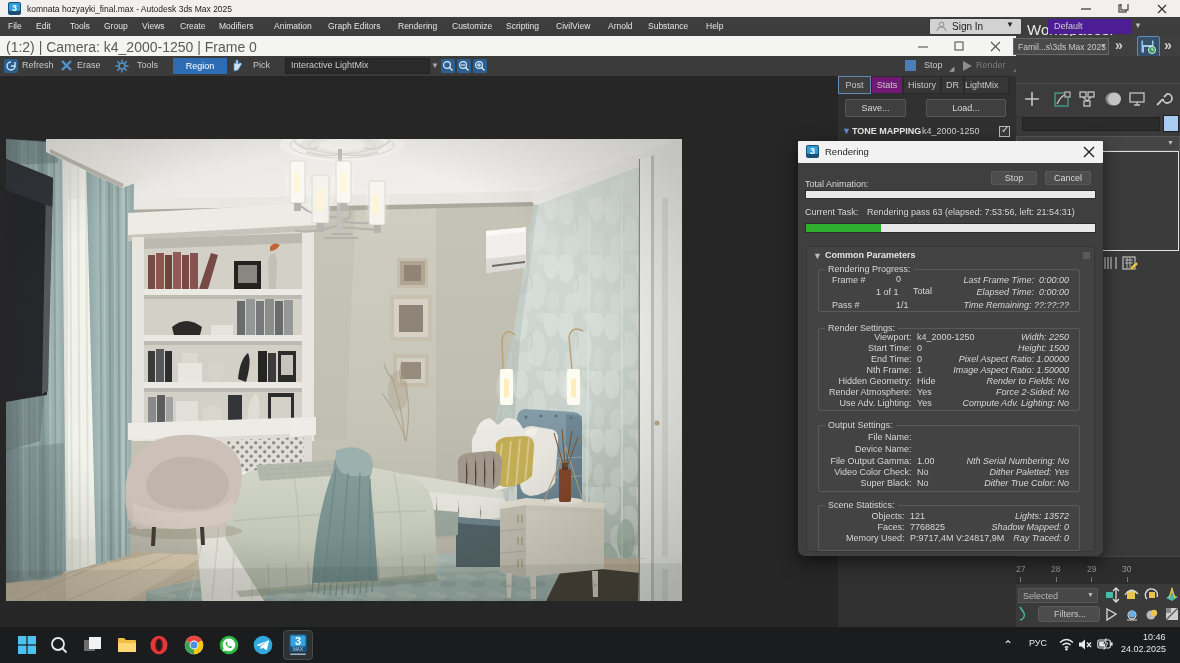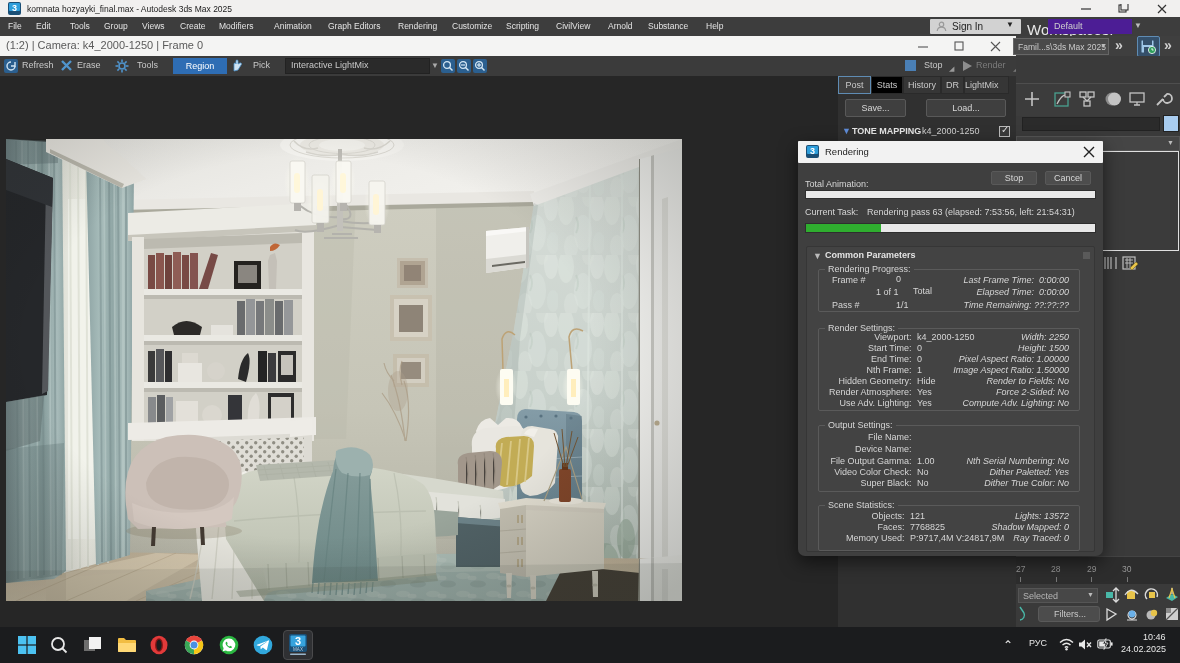--- a/index.html
+++ b/index.html
@@ -7,21 +7,21 @@
     font-family:"Liberation Sans", sans-serif; }
   .abs { position:absolute; }
   #stage { position:relative; width:1180px; height:663px; }
   
   #titlebar { left:0; top:0; width:1180px; height:17px; background:#f1f0ef; color:#1b1b1b;
     font-size:8.5px; }
   #titlebar .txt { position:absolute; left:27px; top:3.5px; }
   #menubar { left:0; top:17px; width:1180px; height:19px; background:#3d3d3d; }
   #menubar span { position:absolute; top:4px; color:#e4e4e4; font-size:8.5px; }
   
-  #vfbtitle { left:0; top:36px; width:1016px; height:20px; background:#f4f4f3; color:#5a5a5a; font-size:11px; }
+  #vfbtitle { left:0; top:36px; width:1016px; height:20px; background:#f4f4f3; color:#5a5a5a; font-size:14px; }
   #vfbtoolbar { left:0; top:56px; width:1016px; height:20px; background:#3b3b3b; color:#c9c9c9; font-size:9px; }
   #vfbcanvas { left:0; top:76px; width:1016px; height:551px; background:#262626; }
   #sidebar { left:838px; top:76px; width:178px; height:551px; background:#303030; }
   #cmdpanel { left:1016px; top:36px; width:164px; height:591px; background:#3a3a3a; }
   
   #dlg { left:798px; top:141px; width:305px; height:415px; background:#3f3f3f;
     border-radius:0 0 7px 7px; box-shadow:0 6px 18px rgba(0,0,0,0.55); font-size:9px; color:#d6d6d6; white-space:nowrap; }
   #dlgtitle { left:0px; top:0px; width:305px; height:22px; background:#f2f2f2; color:#1e1e1e; border-radius:1px; }
   .btn { position:absolute; background:#4d4d4d; border:1px solid #595959; border-radius:2px;
     color:#d8d8d8; font-size:9px; text-align:center; }
@@ -158,21 +158,21 @@
     <span class="abs" style="left:976px;top:4px;color:#7c7c7c">Render</span>
     <span class="abs" style="left:1013px;top:9px;color:#777;font-size:7px">◢</span>
   </div>
 
   <div class="abs" id="vfbcanvas"></div>
 
   <div class="abs" id="sidebar">
 
     <div class="abs" style="left:0;top:0;width:171px;height:18px;font-size:9px;color:#c9c9c9">
       <div class="abs" style="left:0;top:0;width:33px;height:18px;background:#3e3e3e;border:1px solid #5f8cb4;text-align:center;line-height:16px">Post</div>
-      <div class="abs" style="left:33px;top:0;width:32px;height:18px;background:#000000;border:1px solid #2a2a2a;text-align:center;line-height:16px">Stats</div>
+      <div class="abs" style="left:33px;top:0;width:32px;height:18px;background:#701a75;border:1px solid #2a2a2a;text-align:center;line-height:16px">Stats</div>
       <div class="abs" style="left:65px;top:0;width:38px;height:18px;background:#363636;border:1px solid #2a2a2a;text-align:center;line-height:16px">History</div>
       <div class="abs" style="left:103px;top:0;width:23px;height:18px;background:#363636;border:1px solid #2a2a2a;text-align:center;line-height:16px">DR</div>
       <div class="abs" style="left:126px;top:0;width:45px;height:18px;background:#363636;border:1px solid #2a2a2a;text-align:left;line-height:16px">LightMix</div>
     </div>
     <div class="btn" style="left:7px;top:23px;width:61px;height:18px;line-height:17px;background:#3f3f3f">Save...</div>
     <div class="btn" style="left:88px;top:23px;width:80px;height:18px;line-height:17px;background:#3f3f3f">Load...</div>
     <span class="abs" style="left:4px;top:50px;color:#5f8cd8;font-size:9px">▼</span>
     <span class="abs" style="left:14px;top:50px;color:#e4e4e4;font-size:9px;font-weight:bold">TONE MAPPING</span>
     <span class="abs" style="left:84px;top:50px;color:#cfcfcf;font-size:9px">k4_2000-1250</span>
     <div class="abs" style="left:161px;top:50px;width:11px;height:11px;border:1px solid #bbb;background:#3a3a3a">

